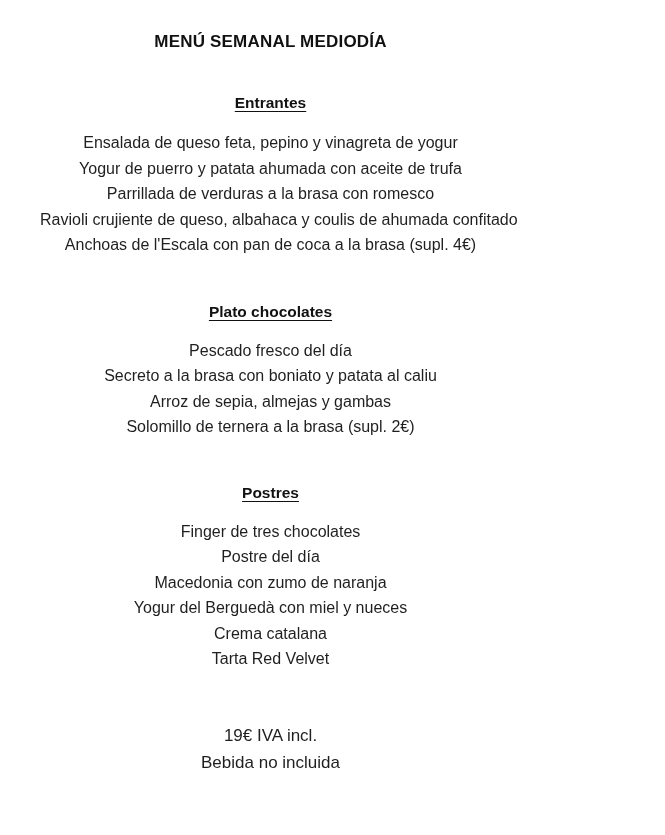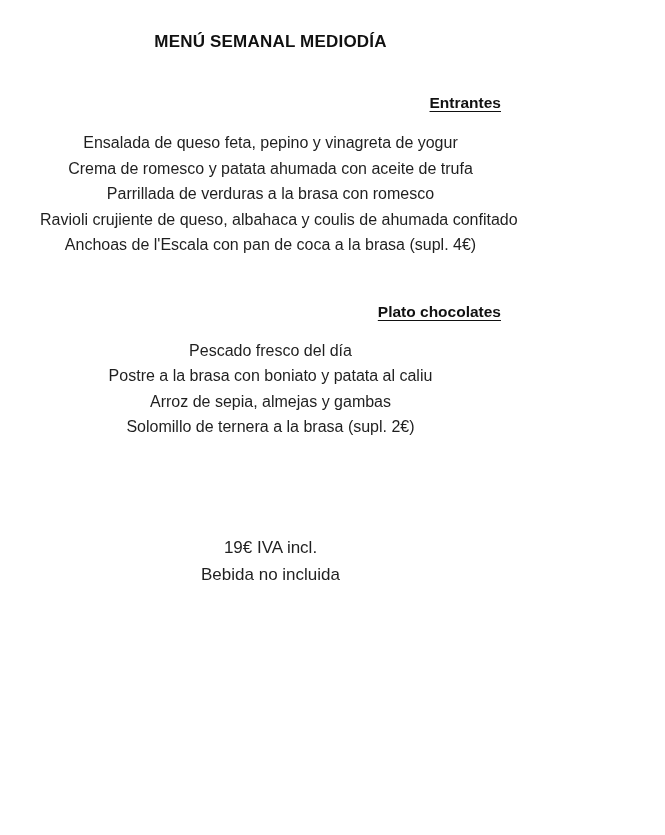--- a/index.html
+++ b/index.html
@@ -32,21 +32,20 @@
   .section {
     margin-top: 0;
   }
   .section-title {
     font-size: 15.5px;
     font-weight: bold;
     text-decoration: underline;
     text-underline-offset: 3px;
     color: #111111;
     margin: 0;
-    text-align: right;
   }
   .items {
     margin: 0;
     padding: 0;
     list-style: none;
   }
   .item {
     font-size: 16px;
     line-height: 25.5px;
     color: #1f1f1f;
@@ -68,42 +67,54 @@
 
   <div class="menu-title">MENÚ SEMANAL MEDIODÍA</div>
 
   <div class="spacer-section" style="height:42px"></div>
 
   <div class="section">
     <div class="section-title">Entrantes</div>
     <div class="spacer-after-title"></div>
     <ul class="items">
       <li class="item">Ensalada de queso feta, pepino y vinagreta de yogur</li>
-      <li class="item">Crema de romesco y patata ahumada con aceite de trufa</li>
+      <li class="item">Yogur de puerro y patata ahumada con aceite de trufa</li>
       <li class="item">Parrillada de verduras a la brasa con romesco</li>
       <li class="item">Ravioli crujiente de queso, albahaca y coulis de ahumada confitado</li>
       <li class="item">Anchoas de l'Escala con pan de coca a la brasa (supl. 4€)</li>
     </ul>
   </div>
 
   <div class="spacer-section" style="height:45px"></div>
 
   <div class="section">
     <div class="section-title">Plato chocolates</div>
     <div class="spacer-after-title" style="height:17px"></div>
     <ul class="items">
       <li class="item">Pescado fresco del día</li>
-      <li class="item">Postre a la brasa con boniato y patata al caliu</li>
+      <li class="item">Secreto a la brasa con boniato y patata al caliu</li>
       <li class="item">Arroz de sepia, almejas y gambas</li>
       <li class="item">Solomillo de ternera a la brasa (supl. 2€)</li>
     </ul>
   </div>
 
   <div class="spacer-section" style="height:44px"></div>
 
+  <div class="section">
+    <div class="section-title">Postres</div>
+    <div class="spacer-after-title" style="height:17px"></div>
+    <ul class="items">
+      <li class="item">Finger de tres chocolates</li>
+      <li class="item">Postre del día</li>
+      <li class="item">Macedonia con zumo de naranja</li>
+      <li class="item">Yogur del Berguedà con miel y nueces</li>
+      <li class="item">Crema catalana</li>
+      <li class="item">Tarta Red Velvet</li>
+    </ul>
+  </div>
 
   <div class="spacer-footer"></div>
 
   <div class="footer">
     <div class="footer-line">19€ IVA incl.</div>
     <div class="footer-line">Bebida no incluida</div>
   </div>
 
 </div>
 

